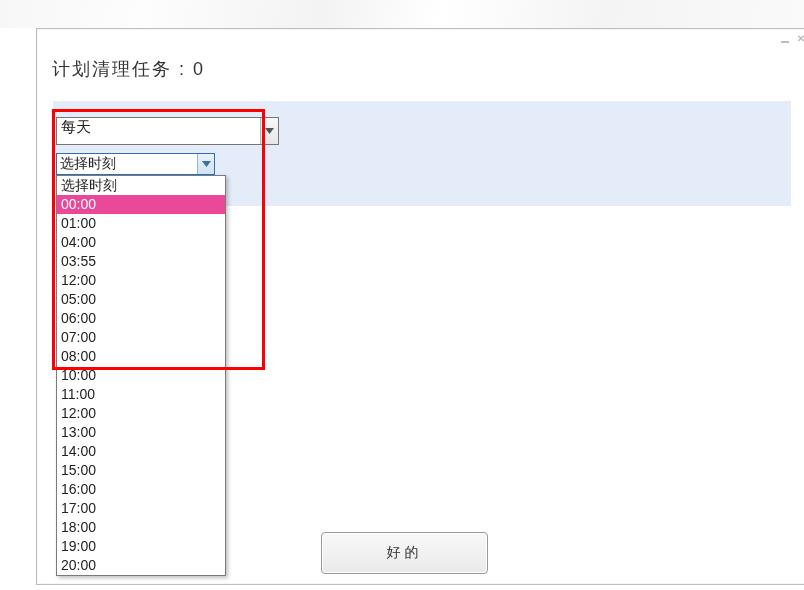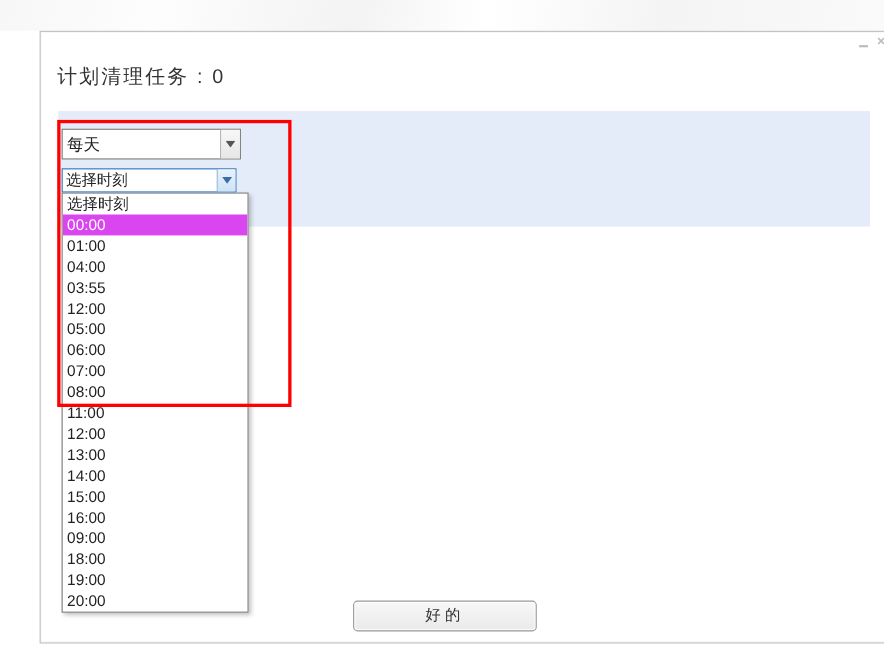--- a/index.html
+++ b/index.html
@@ -86,24 +86,24 @@
     width: 213px; height: 261px;
     border: 3px solid #ff0000;
     pointer-events: none;
     z-index: 40;
   }
 
   
   .select1-wrap {
     position: absolute;
     left: 19px; top: 88px;
-    width: 163px; height: 28px;
+    width: 223px; height: 28px;
     background: #ffffff;
     border: 1px solid #767676;
-    display: flex; align-items: center;
+    display: flex; align-items: flex-start;
     z-index: 20;
   }
   .select1-text {
     flex: 1;
     padding: 0 4px;
     font-size: 15px;
     color: #222;
     white-space: nowrap;
     overflow: hidden;
   }
@@ -155,29 +155,29 @@
     height: 19px;
     line-height: 19px;
     padding: 0 4px;
     font-size: 14px;
     color: #222;
     white-space: nowrap;
     cursor: default;
     user-select: none;
   }
   .dropdown .opt.highlight {
-    background: #d946ef;
+    background: #ec4899;
     color: #ffffff;
   }
 
   
   .ok-btn {
     position: absolute;
     left: 284px; bottom: 10px;
-    width: 167px; height: 28px;
+    width: 167px; height: 42px;
     background: linear-gradient(#f8f8f8, #eaeaea);
     border: 1px solid #999;
     border-radius: 4px;
     display: flex; align-items: center; justify-content: center;
     font-size: 14px;
     color: #333;
     letter-spacing: 4px;
     cursor: pointer;
     user-select: none;
     box-shadow: 0 0 0 1px #fff inset;
@@ -222,27 +222,28 @@
       <div class="opt">选择时刻</div>
       <div class="opt highlight">00:00</div>
       <div class="opt">01:00</div>
       <div class="opt">04:00</div>
       <div class="opt">03:55</div>
       <div class="opt">12:00</div>
       <div class="opt">05:00</div>
       <div class="opt">06:00</div>
       <div class="opt">07:00</div>
       <div class="opt">08:00</div>
+      <div class="opt">10:00</div>
       <div class="opt">11:00</div>
       <div class="opt">12:00</div>
       <div class="opt">13:00</div>
       <div class="opt">14:00</div>
       <div class="opt">15:00</div>
       <div class="opt">16:00</div>
-      <div class="opt">09:00</div>
+      <div class="opt">17:00</div>
       <div class="opt">18:00</div>
       <div class="opt">19:00</div>
       <div class="opt">20:00</div>
     </div>
 
   <div class="red-box"></div>
 
   <div class="ok-btn">
     <span>好的</span>
   </div>

